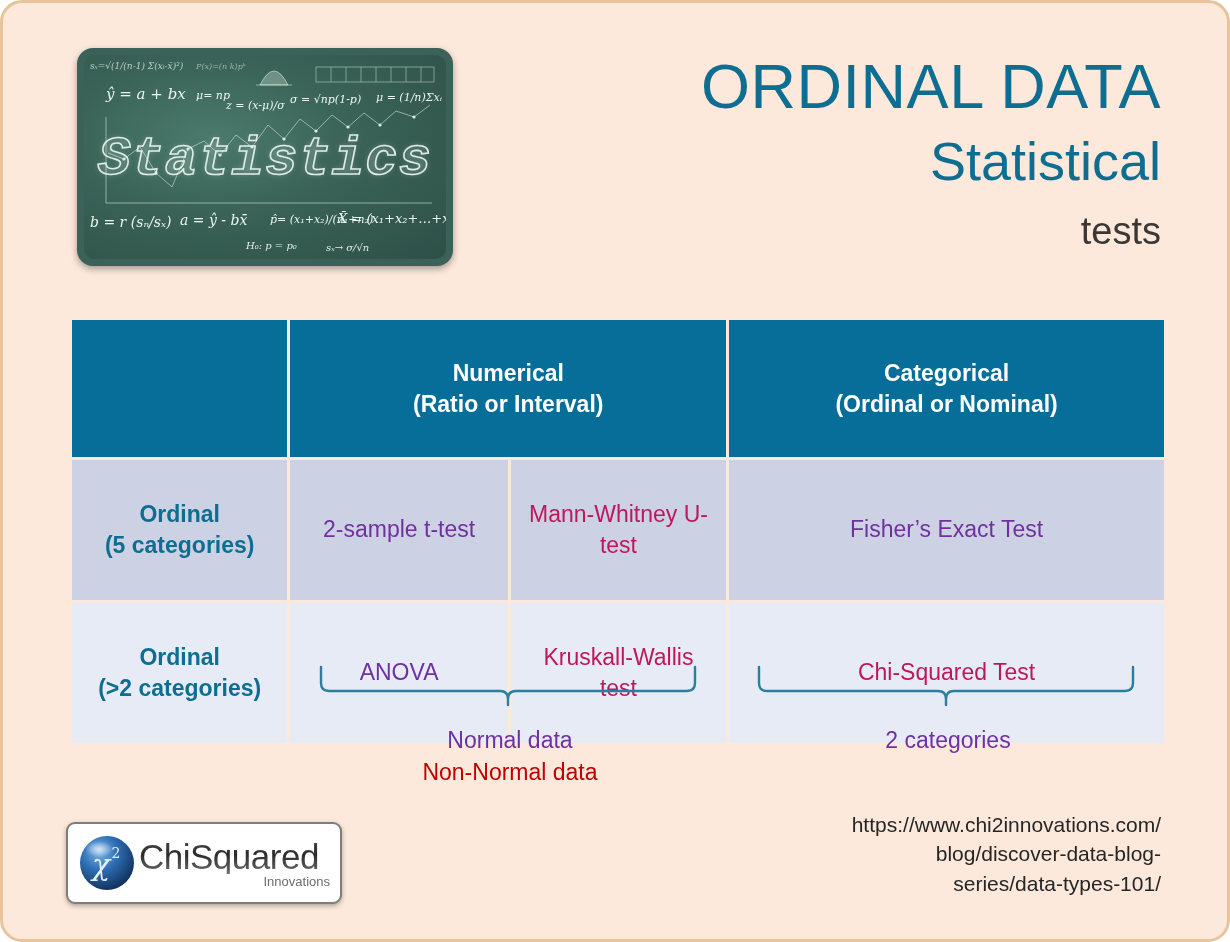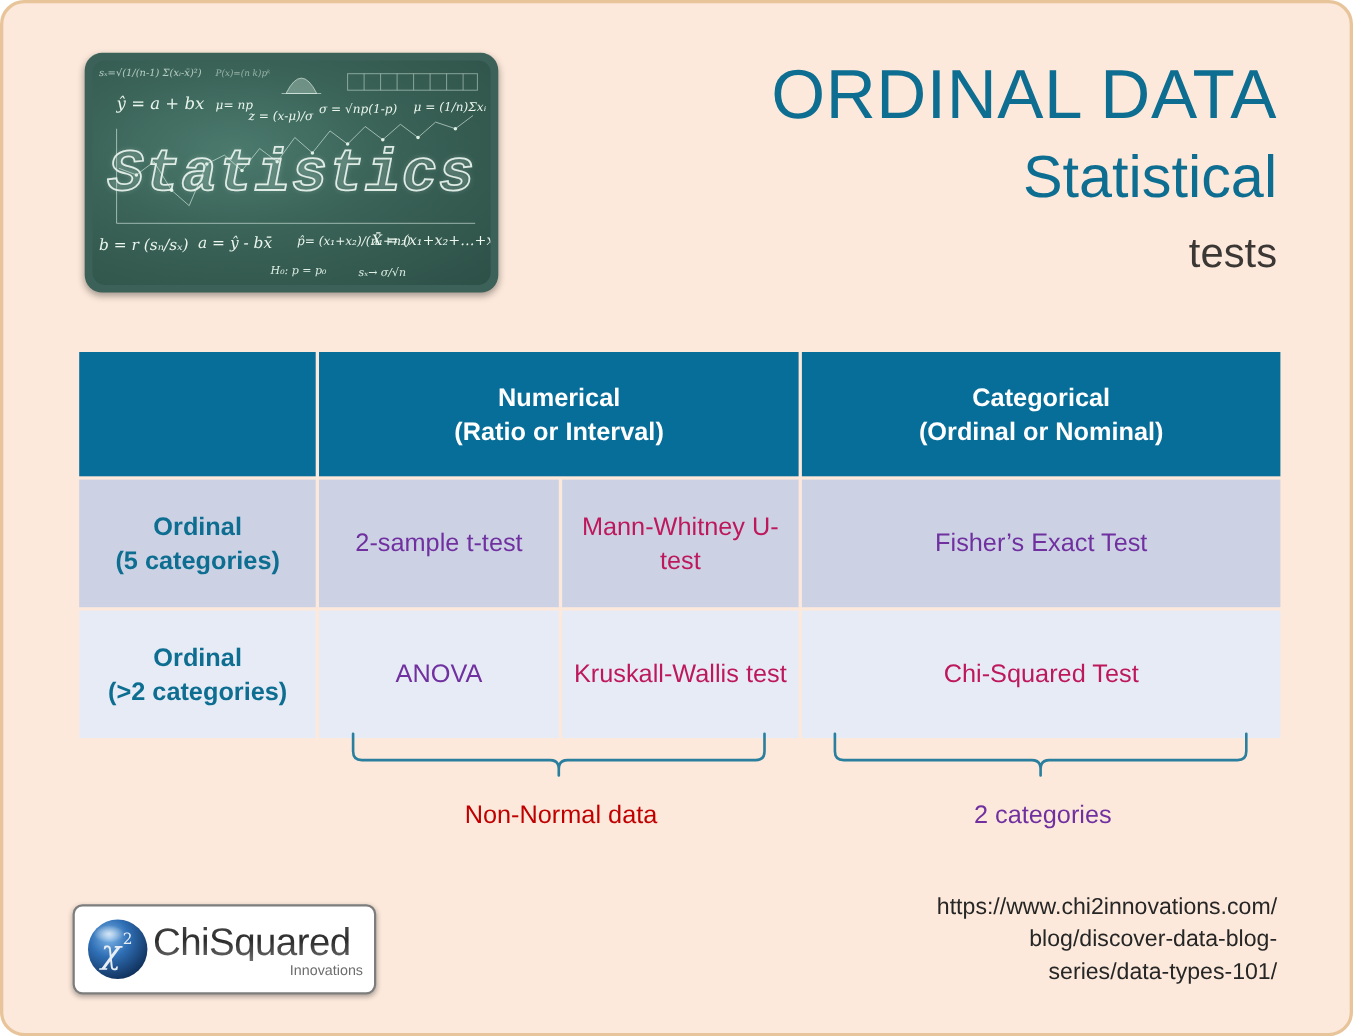--- a/index.html
+++ b/index.html
@@ -94,21 +94,21 @@
   .tbl {
     position: absolute;
     left: 66px;
     top: 314px;
     width: 1098px;
     border-collapse: separate;
     border-spacing: 3px;
     table-layout: fixed;
   }
   .tbl td {
-    padding: 4px;
+    padding: 16px;
     vertical-align: middle;
     text-align: center;
   }
   .hdr {
     background: #076e99;
     color: #ffffff;
     font-size: 23px;
     font-weight: 700;
     height: 105px;
     line-height: 1.32;
@@ -321,20 +321,21 @@
   </div>
 
   <div class="brace" style="left:752px; top:662px;">
     <svg width="386" height="42" viewBox="0 0 386 42">
       <path d="M4 2 L4 18 Q4 26 12 26 L183 26 Q191 26 191 34 L191 40
                L191 34 Q191 26 199 26 L370 26 Q378 26 378 18 L378 2" fill="none" stroke="#2b7f9e" stroke-width="2.4" stroke-linecap="round" stroke-linejoin="round"></path>
     </svg>
   </div>
 
   <div class="cap" style="left:314px; top:722px; width:386px;">
+    <div class="l1">Normal data</div>
     <div class="l2">Non-Normal data</div>
   </div>
 
   <div class="cap" style="left:752px; top:722px; width:386px;">
     <div class="l1">2 categories</div>
   </div>
 
   <div class="url">
     <div>https://www.chi2innovations.com/</div>
     <div>blog/discover-data-blog-</div>

